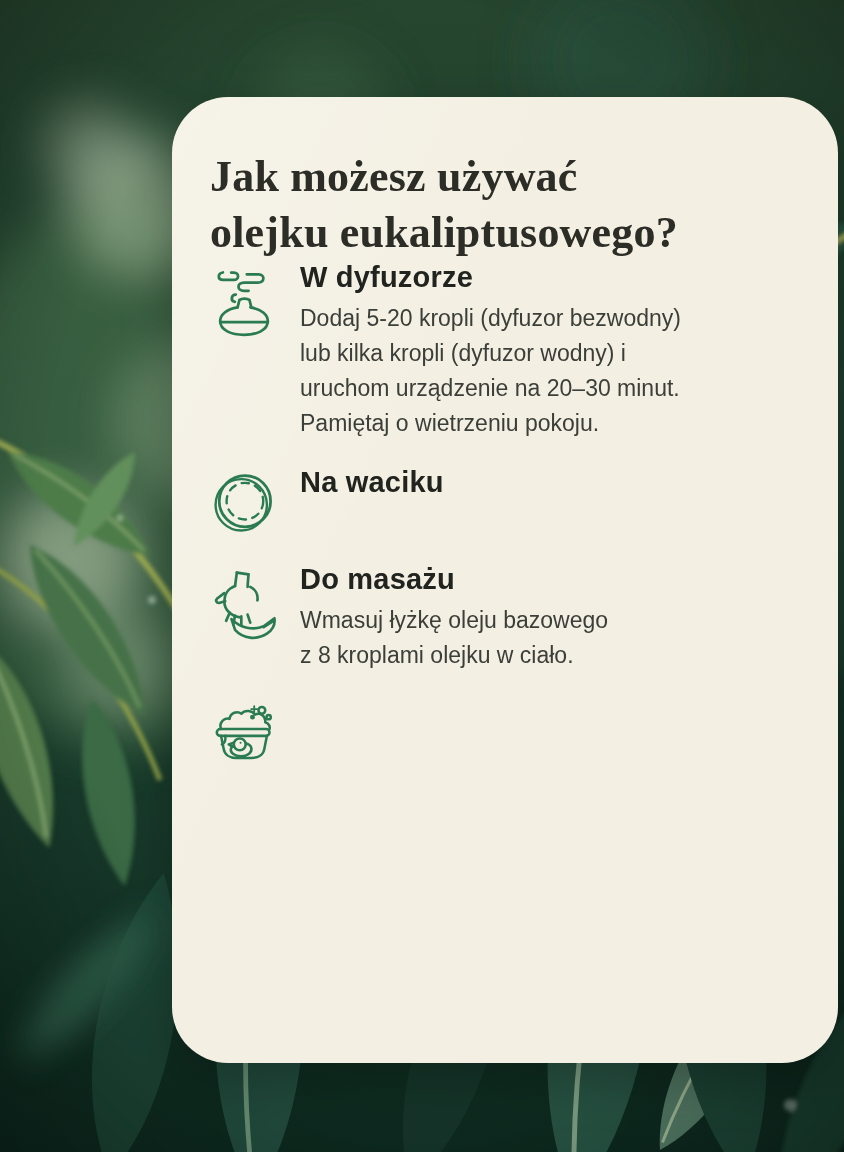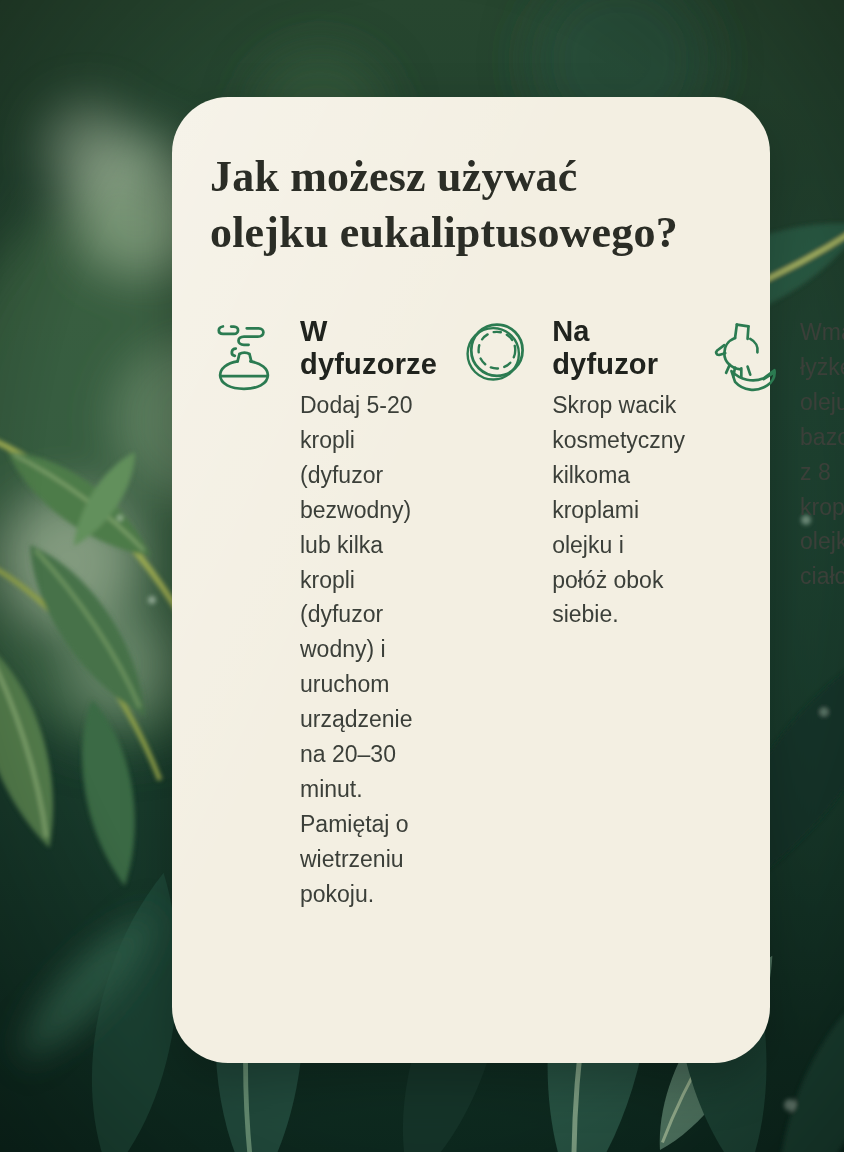--- a/index.html
+++ b/index.html
@@ -6,42 +6,41 @@
   body{
     width:844px;height:1152px;position:relative;overflow:hidden;
     background:#173828;
     font-family:"Liberation Sans",sans-serif;
   }
   .bg{position:absolute;inset:0;z-index:0;}
   .bg svg{display:block;width:844px;height:1152px;}
 
   .card{
     position:absolute;z-index:2;
-    left:172px;top:97px;width:598px;height:966px;
+    left:172px;top:97px;width:666px;height:966px;
     border-radius:56px;
     background:
       linear-gradient(115deg,rgba(255,255,255,.25) 0%,rgba(255,255,255,0) 40%),
       #F3EFE2;
     box-shadow:0 18px 50px rgba(0,0,0,.28);
     box-sizing:border-box;
     padding:52px 34px 30px 38px;
   }
   .title{
     margin:0;
     font-family:"Liberation Serif","DejaVu Serif",serif;
     font-weight:700;
     font-size:44px;
     line-height:1.27;
     letter-spacing:.2px;
     color:#2B2D26;
     white-space:pre-line;
   }
   .sections{
-    margin-top:54px;
-    display:flex;flex-direction:row;gap:25px;
+    display:flex;flex-direction:column;gap:25px;
   }
   .section{display:flex;align-items:flex-start;}
   .icon-box{
     flex:0 0 68px;width:68px;margin-right:22px;margin-top:2px;
     display:flex;justify-content:center;
   }
   .icon-box svg{display:block;}
   .section-text{flex:1;min-width:0;}
   .section-heading{
     margin:0 0 7px 0;
@@ -203,23 +202,21 @@
       <div class="icon-box">
         <svg width="66" height="70" viewBox="0 0 72 76">
           <g class="stroke-ic">
             <circle cx="33" cy="40" r="28" stroke-width="2.6"></circle>
             <circle cx="37" cy="36" r="28"></circle>
             <circle cx="37" cy="36" r="20" stroke-width="2.6" stroke-dasharray="8 7"></circle>
           </g>
         </svg>
       </div>
       <div class="section-text">
-        <h2 class="section-heading">Na dyfuzor</h2>
-        <p class="section-body">Skrop wacik kosmetyczny kilkoma
-kroplami olejku i połóż obok siebie.</p>
+        <h2 class="section-heading">Na waciku</h2>
       </div>
     </div>
 
     <div class="section">
       <div class="icon-box">
         <svg width="70" height="76" viewBox="0 0 76 80">
           <g class="stroke-ic" stroke-width="2.8">
             <path d="M30 6 l13 2"></path>
             <path d="M30 6 l-2 15"></path>
             <path d="M43 8 l-1 14"></path>
@@ -229,20 +226,21 @@
             <path d="M22 51 l-4 9"></path>
             <path d="M28 54 l-2 10"></path>
             <path d="M35 55 l0 10"></path>
             <path d="M42 53 l3 9"></path>
             <path d="M24 58 c10 10 24 13 36 8 l12 -9 c1 7 -2 13 -8 17 c-12 8 -27 6 -36 -4 z"></path>
             <path d="M60 67 l11 -7"></path>
           </g>
         </svg>
       </div>
       <div class="section-text">
+        <h2 class="section-heading">Do masażu</h2>
         <p class="section-body">Wmasuj łyżkę oleju bazowego
 z 8 kroplami olejku w ciało.</p>
       </div>
     </div>
 
     <div class="section">
       <div class="icon-box">
         <svg width="70" height="72" viewBox="0 0 80 80">
           <g class="stroke-ic" stroke-width="2.9">
             <path d="M13 33 c-3 -8 4 -14 10 -12 c1 -7 9 -10 14 -6 c4 -5 13 -4 16 1 c6 -3 13 2 12 9 c4 1 6 5 5 8"></path>

